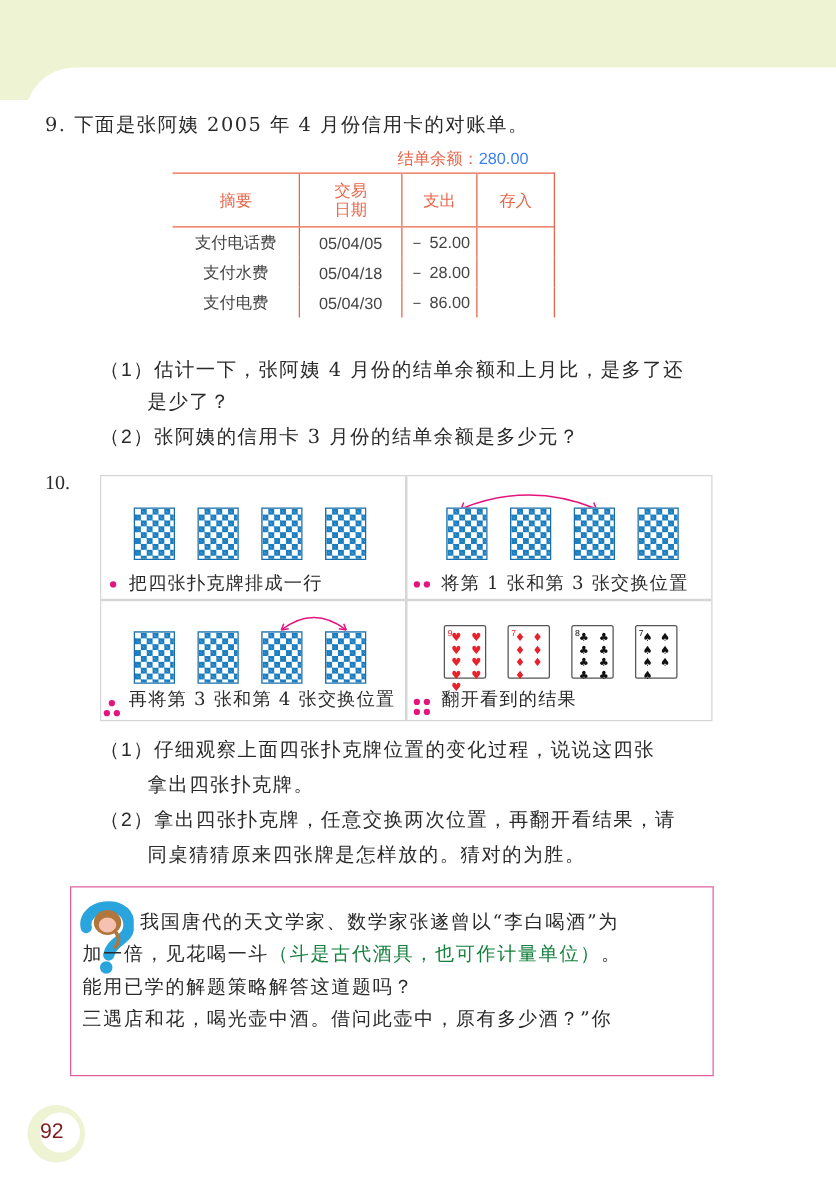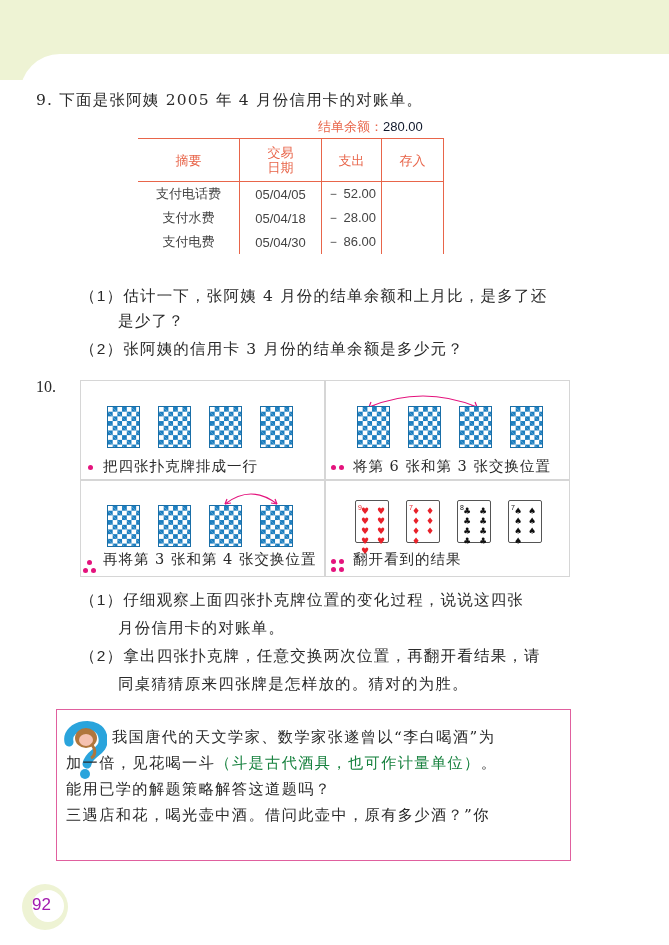--- a/index.html
+++ b/index.html
@@ -3,21 +3,21 @@
 <meta charset="utf-8">
 <style>
   html, body { margin:0; padding:0; }
   body { width:669px; height:945px; position:relative; background:#ffffff; overflow:hidden;
          font-family: "DejaVu Serif", "Liberation Serif", serif; color:#2a2a2a; }
   .topband { position:absolute; left:0; top:0; width:669px; height:80px; background:#eef3d4; }
   .topwhite { position:absolute; left:20px; top:54px; width:700px; height:60px; background:#fff; border-top-left-radius:40px; }
   .q-line { position:absolute; font-size:15.5px; letter-spacing:1.2px; white-space:nowrap; }
   .sans { font-family: "Liberation Sans", "DejaVu Sans", sans-serif; }
   .balance { position:absolute; left:318px; top:118px; font-size:13px; color:#e8654a; font-family:"Liberation Sans",sans-serif; }
-  .balance .amt { color:#0f172a; }
+  .balance .amt { color:#3b82f6; }
   table.stmt { position:absolute; left:138px; top:138px; border-collapse:collapse; font-family:"Liberation Sans","DejaVu Sans",sans-serif; font-size:13px; color:#444; }
   table.stmt th { color:#e8654a; font-weight:normal; height:40px; border-top:1.5px solid #e8654a; border-bottom:1.5px solid #e8654a; line-height:15px; }
   table.stmt td { height:24px; text-align:center; padding:0; }
   table.stmt .c1 { width:99px; }
   table.stmt .c2 { width:79px; border-left:1.5px solid #e8654a; }
   table.stmt .c3 { width:57px; border-left:1.5px solid #e8654a; }
   table.stmt .c4 { width:59px; border-left:1.5px solid #e8654a; border-right:1.5px solid #e8654a; }
   .num10 { position:absolute; left:36px; top:378px; font-size:16px; font-family:"Liberation Serif",serif; }
   .grid { position:absolute; left:80px; top:380px; width:490px; height:197px; border:1.5px solid #d6d6d6; box-sizing:border-box; }
   .grid .vline { position:absolute; left:243px; top:0; width:1.5px; height:100%; background:#d6d6d6; }
@@ -37,21 +37,21 @@
   .caption { position:absolute; left:22px; top:76px; font-size:14.5px; letter-spacing:1px; white-space:nowrap; }
   .dots { position:absolute; }
   .dot { position:absolute; width:5px; height:5px; border-radius:50%; background:#e4137d; }
   .arc { position:absolute; }
   .tip { position:absolute; left:56px; top:709px; width:515px; height:152px; border:1.5px solid #e0609e; box-sizing:border-box; }
   .tip-text { position:absolute; left:9px; top:14px; width:495px; font-size:15.2px; line-height:26px; letter-spacing:1.4px; }
   .tip-text .pink { color:#15803d; }
   .tip-icon { position:absolute; left:4px; top:8px; width:46px; height:62px; }
   .pagenum { position:absolute; left:22px; top:884px; width:46px; height:46px; border-radius:50%; background:#eef3d4; }
   .pagenum .inner { position:absolute; left:10px; top:6px; width:32px; height:32px; border-radius:50%; background:#fff; }
-  .pagenum span { position:absolute; left:10px; top:11px; font-size:17px; font-family:"Liberation Sans",sans-serif; color:#a21caf; }
+  .pagenum span { position:absolute; left:10px; top:11px; font-size:17px; font-family:"Liberation Sans",sans-serif; color:#7f1d1d; }
 </style>
 </head>
 <body>
 
 <div class="topband"></div>
 <div class="topwhite"></div>
 
 <div class="q-line" style="left:36px; top:90px;">
   <span>9.</span>
   <span>下面是张阿姨 2005 年 4 月份信用卡的对账单。</span>
@@ -126,21 +126,21 @@
     <div class="cards">
       <div class="card" style="left:6px;"></div>
       <div class="card" style="left:57px;"></div>
       <div class="card" style="left:108px;"></div>
       <div class="card" style="left:159px;"></div>
     </div>
     <div class="dots" style="left:6px; top:84px;">
       <div class="dot" style="left:0; top:0;"></div>
       <div class="dot" style="left:8px; top:0;"></div>
     </div>
-    <div class="caption" style="left:28px;">将第 6 张和第 3 张交换位置</div>
+    <div class="caption" style="left:28px;">将第 1 张和第 3 张交换位置</div>
   </div>
 
   <div class="cell" style="left:0; top:99px;">
     <svg class="arc" style="left:140px; top:8px;" width="60" height="20">
       <path d="M4 16 Q30 -4 56 16" fill="none" stroke="#e4137d" stroke-width="1.2"></path>
       <path d="M4 16 l6 -1 M4 16 l2 -5" stroke="#e4137d" stroke-width="1.2"></path>
       <path d="M56 16 l-6 -1 M56 16 l-2 -5" stroke="#e4137d" stroke-width="1.2"></path>
     </svg>
     <div class="cards">
       <div class="card" style="left:0;"></div>
@@ -216,21 +216,21 @@
       <div class="dot" style="left:0; top:8px;"></div>
       <div class="dot" style="left:8px; top:8px;"></div>
     </div>
     <div class="caption" style="left:28px; top:70px;">翻开看到的结果</div>
   </div>
 </div>
 
 <div class="q-line" style="left:80px; top:590px;">
   <span class="sans">（1）</span><span>仔细观察上面四张扑克牌位置的变化过程，说说这四张</span>
 </div>
-<div class="q-line" style="left:118px; top:618px;">月份信用卡的对账单。</div>
+<div class="q-line" style="left:118px; top:618px;">拿出四张扑克牌。</div>
 <div class="q-line" style="left:80px; top:646px;">
   <span class="sans">（2）</span><span>拿出四张扑克牌，任意交换两次位置，再翻开看结果，请</span>
 </div>
 <div class="q-line" style="left:118px; top:674px;">同桌猜猜原来四张牌是怎样放的。猜对的为胜。</div>
 
 <div class="tip">
   <svg class="tip-icon" viewBox="0 0 46 62">
     <path d="M8 24 C4 6 40 0 42 20 C44 34 28 34 26 46" fill="none" stroke="#2aa4dc" stroke-width="9" stroke-linecap="round"></path>
     <circle cx="24" cy="56" r="5" fill="#2aa4dc"></circle>
     <ellipse cx="25" cy="20" rx="11" ry="10" fill="#b0763c"></ellipse>

